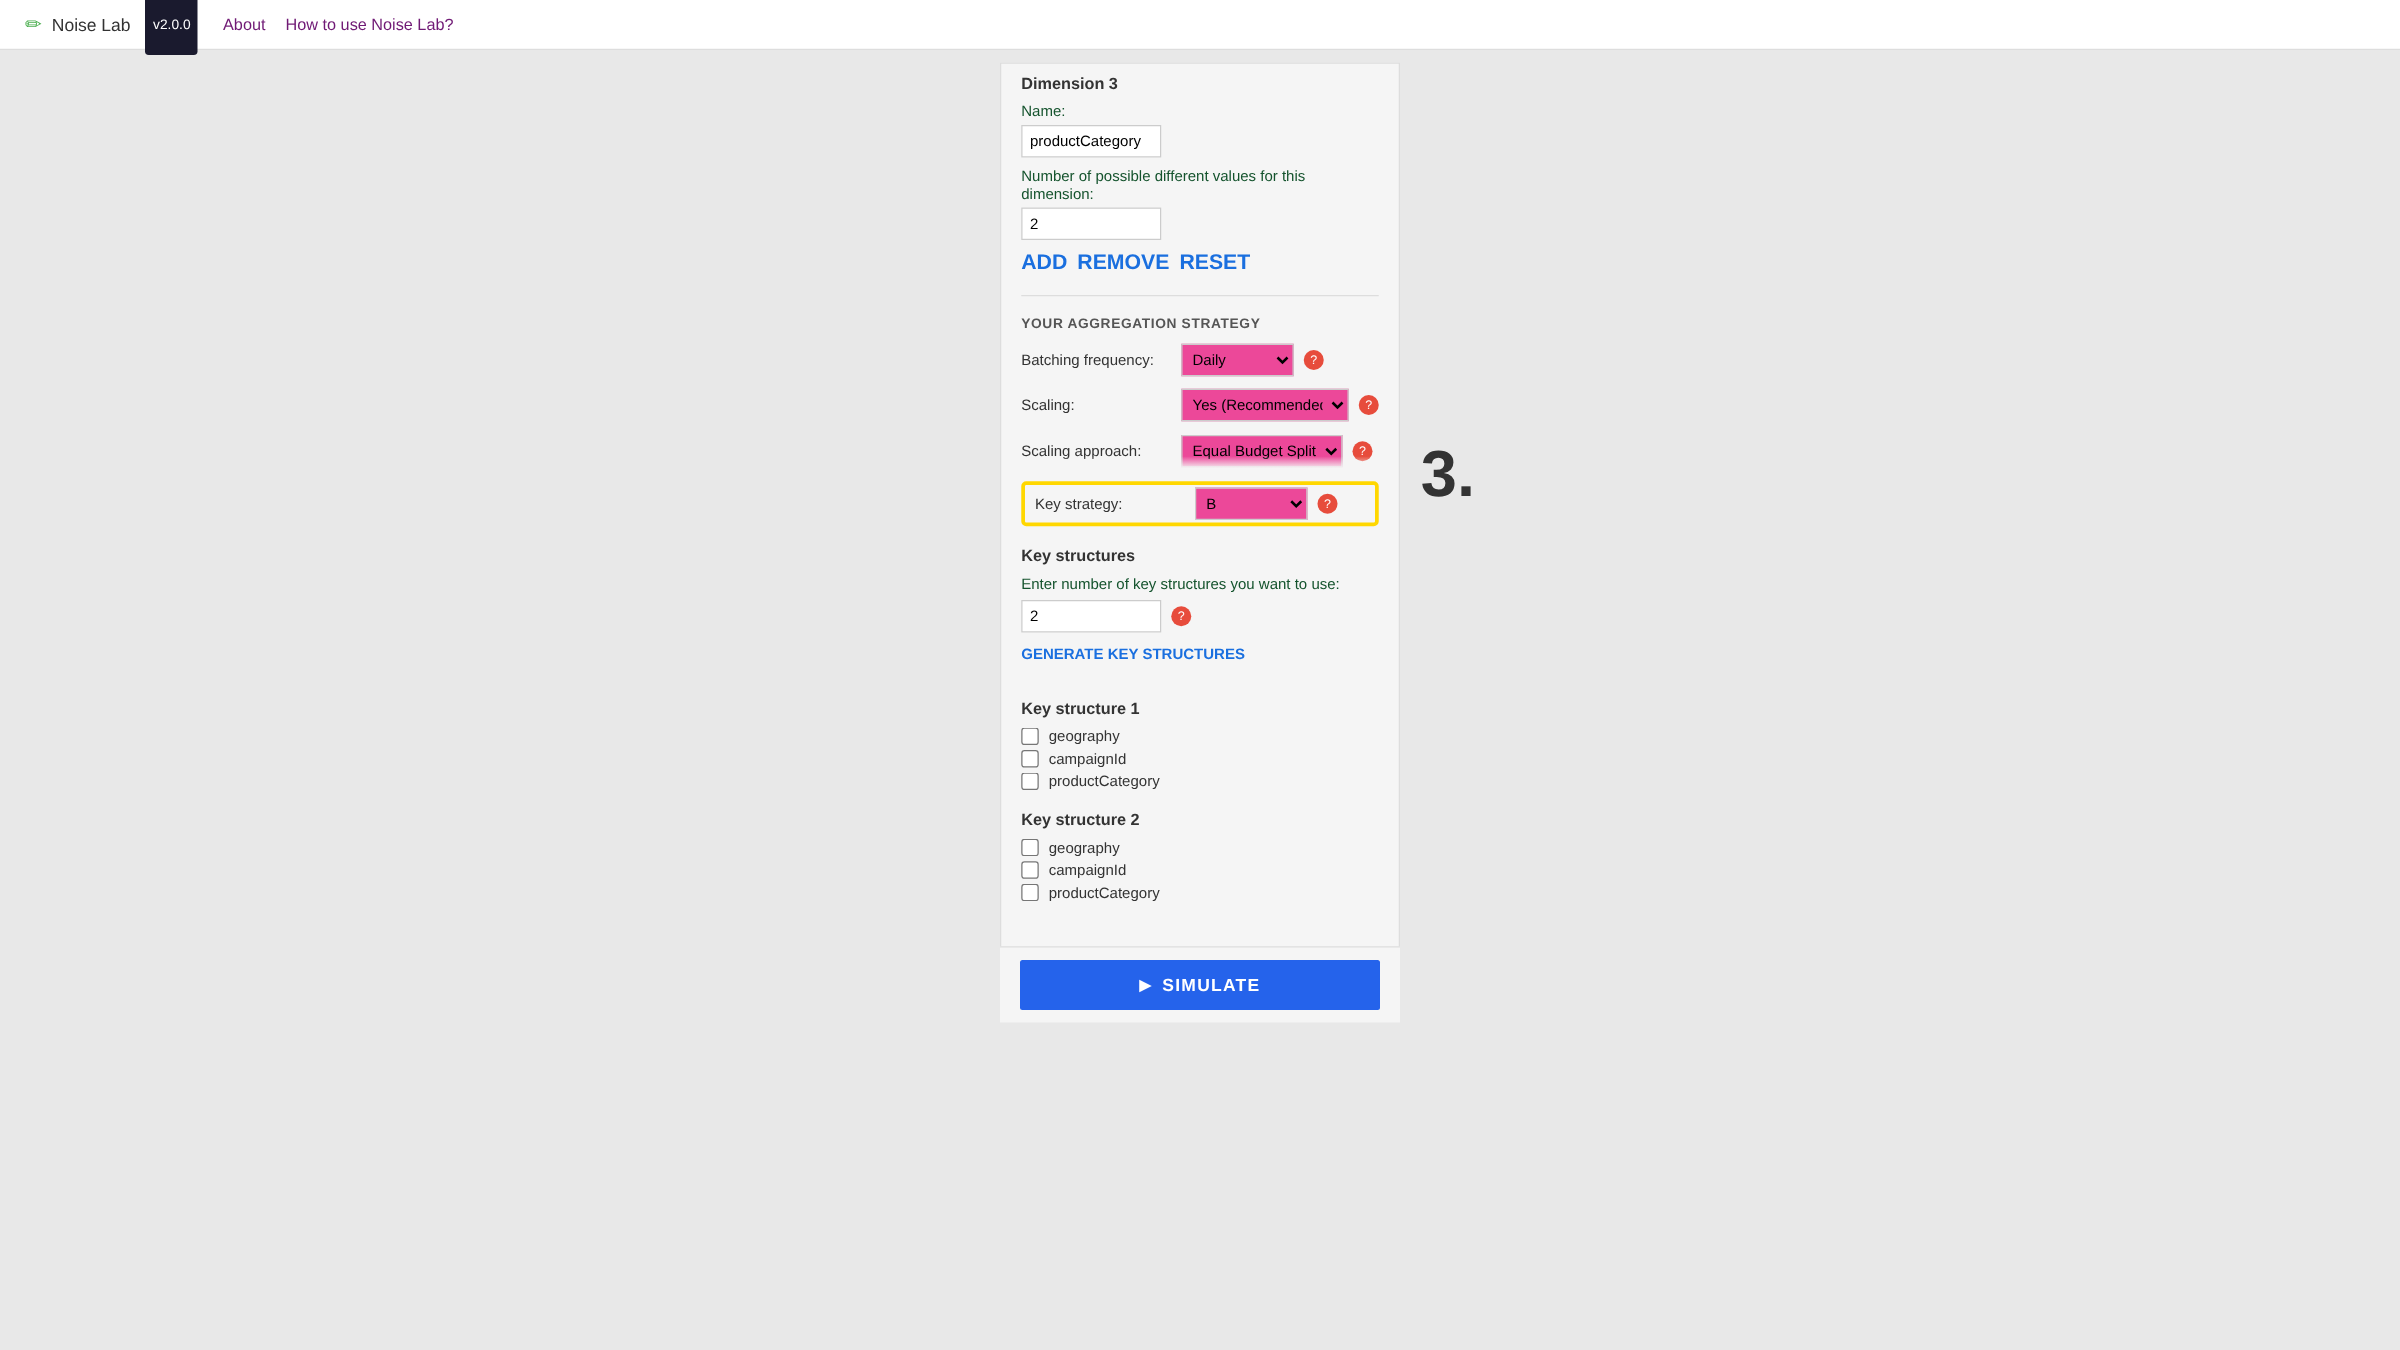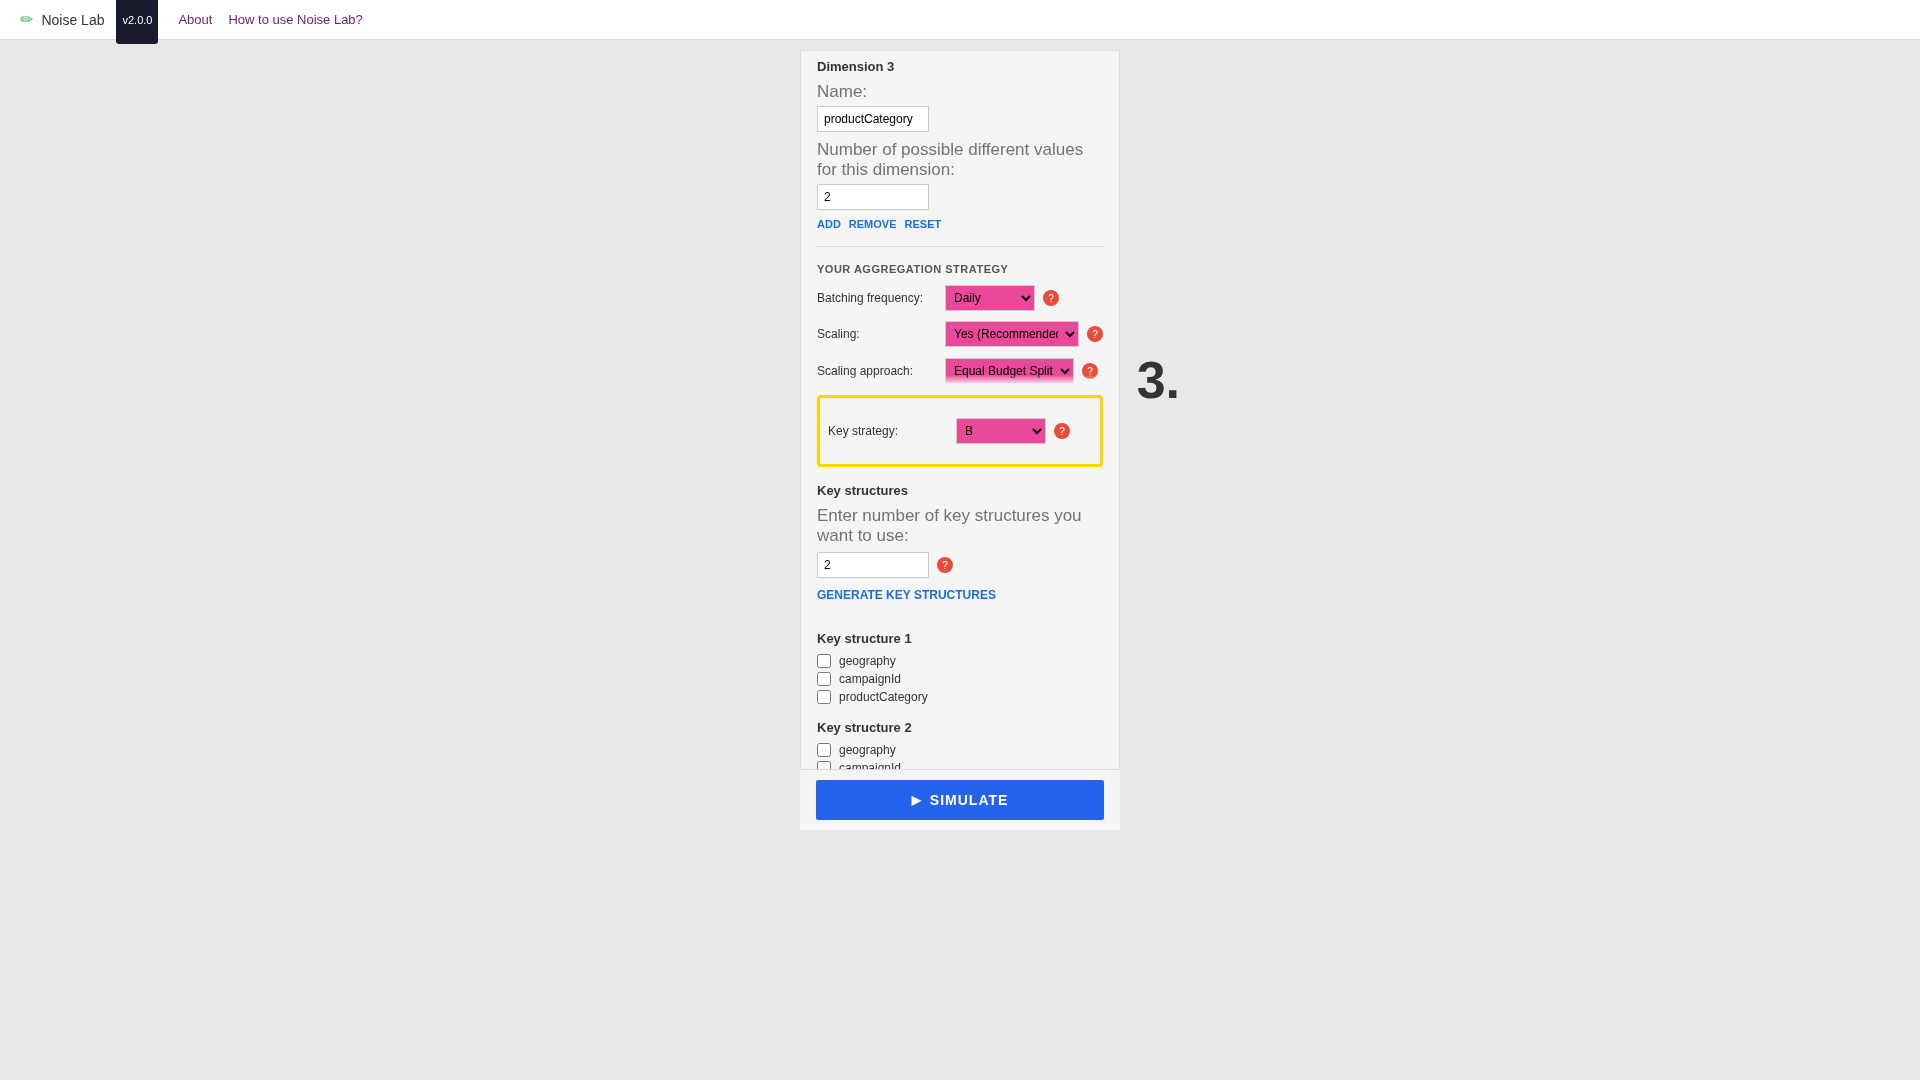--- a/index.html
+++ b/index.html
@@ -114,42 +114,42 @@
       color: #333;
       margin-bottom: 8px;
       margin-top: 8px;
     }
 
     .field-row {
       margin-bottom: 8px;
     }
 
     .field-label {
-      font-size: 17px;
-      color: #737373;
+      font-size: 12px;
+      color: #14532d;
       margin-bottom: 4px;
     }
 
     .field-input {
       width: 112px;
       height: 26px;
       border: 1px solid #ccc;
       padding: 2px 6px;
       font-size: 12px;
       background: #fff;
     }
 
     .action-links {
       display: flex;
       gap: 8px;
       margin-top: 8px;
     }
 
     .action-link {
-      font-size: 11px;
+      font-size: 17px;
       color: #1a6fdf;
       cursor: pointer;
       font-weight: bold;
       text-decoration: none;
     }
 
     .section-header {
       font-size: 11px;
       font-weight: bold;
       color: #555;
@@ -193,21 +193,21 @@
       align-items: center;
       justify-content: center;
       cursor: pointer;
       flex-shrink: 0;
     }
 
     
     .highlight-box {
       border: 3px solid #FFD700;
       border-radius: 4px;
-      padding: 20px 8px;
+      padding: 2px 8px;
       margin-bottom: 10px;
       background: transparent;
     }
 
     .key-structures-section {
       margin-top: 16px;
     }
 
     .generate-link {
       font-size: 12px;

